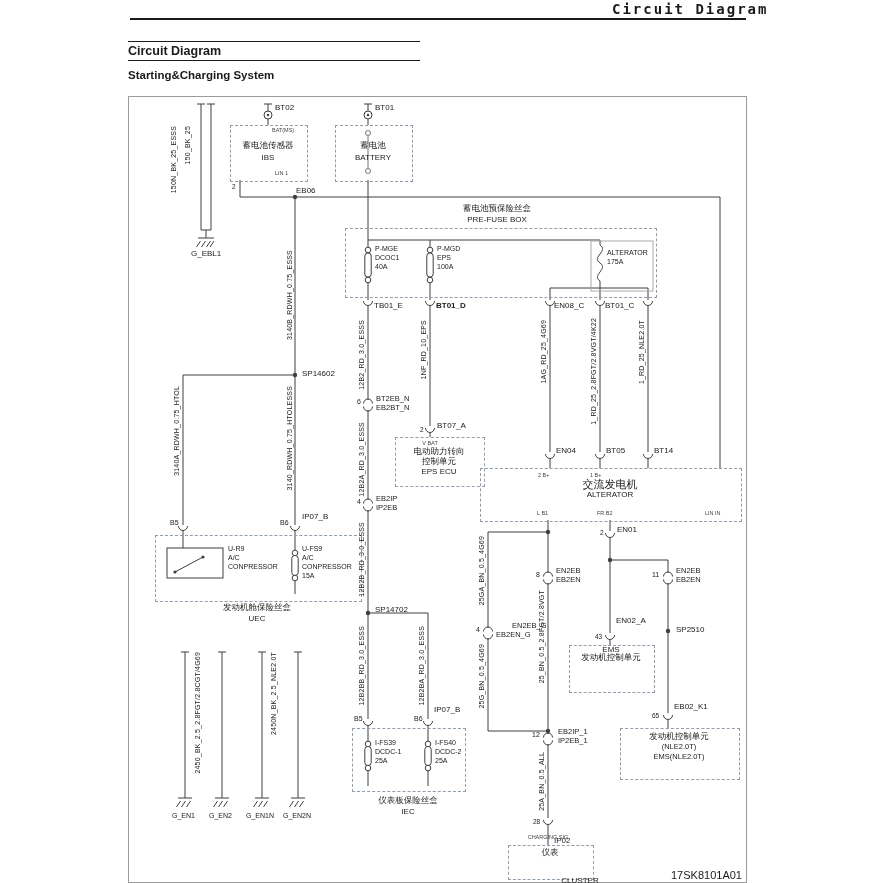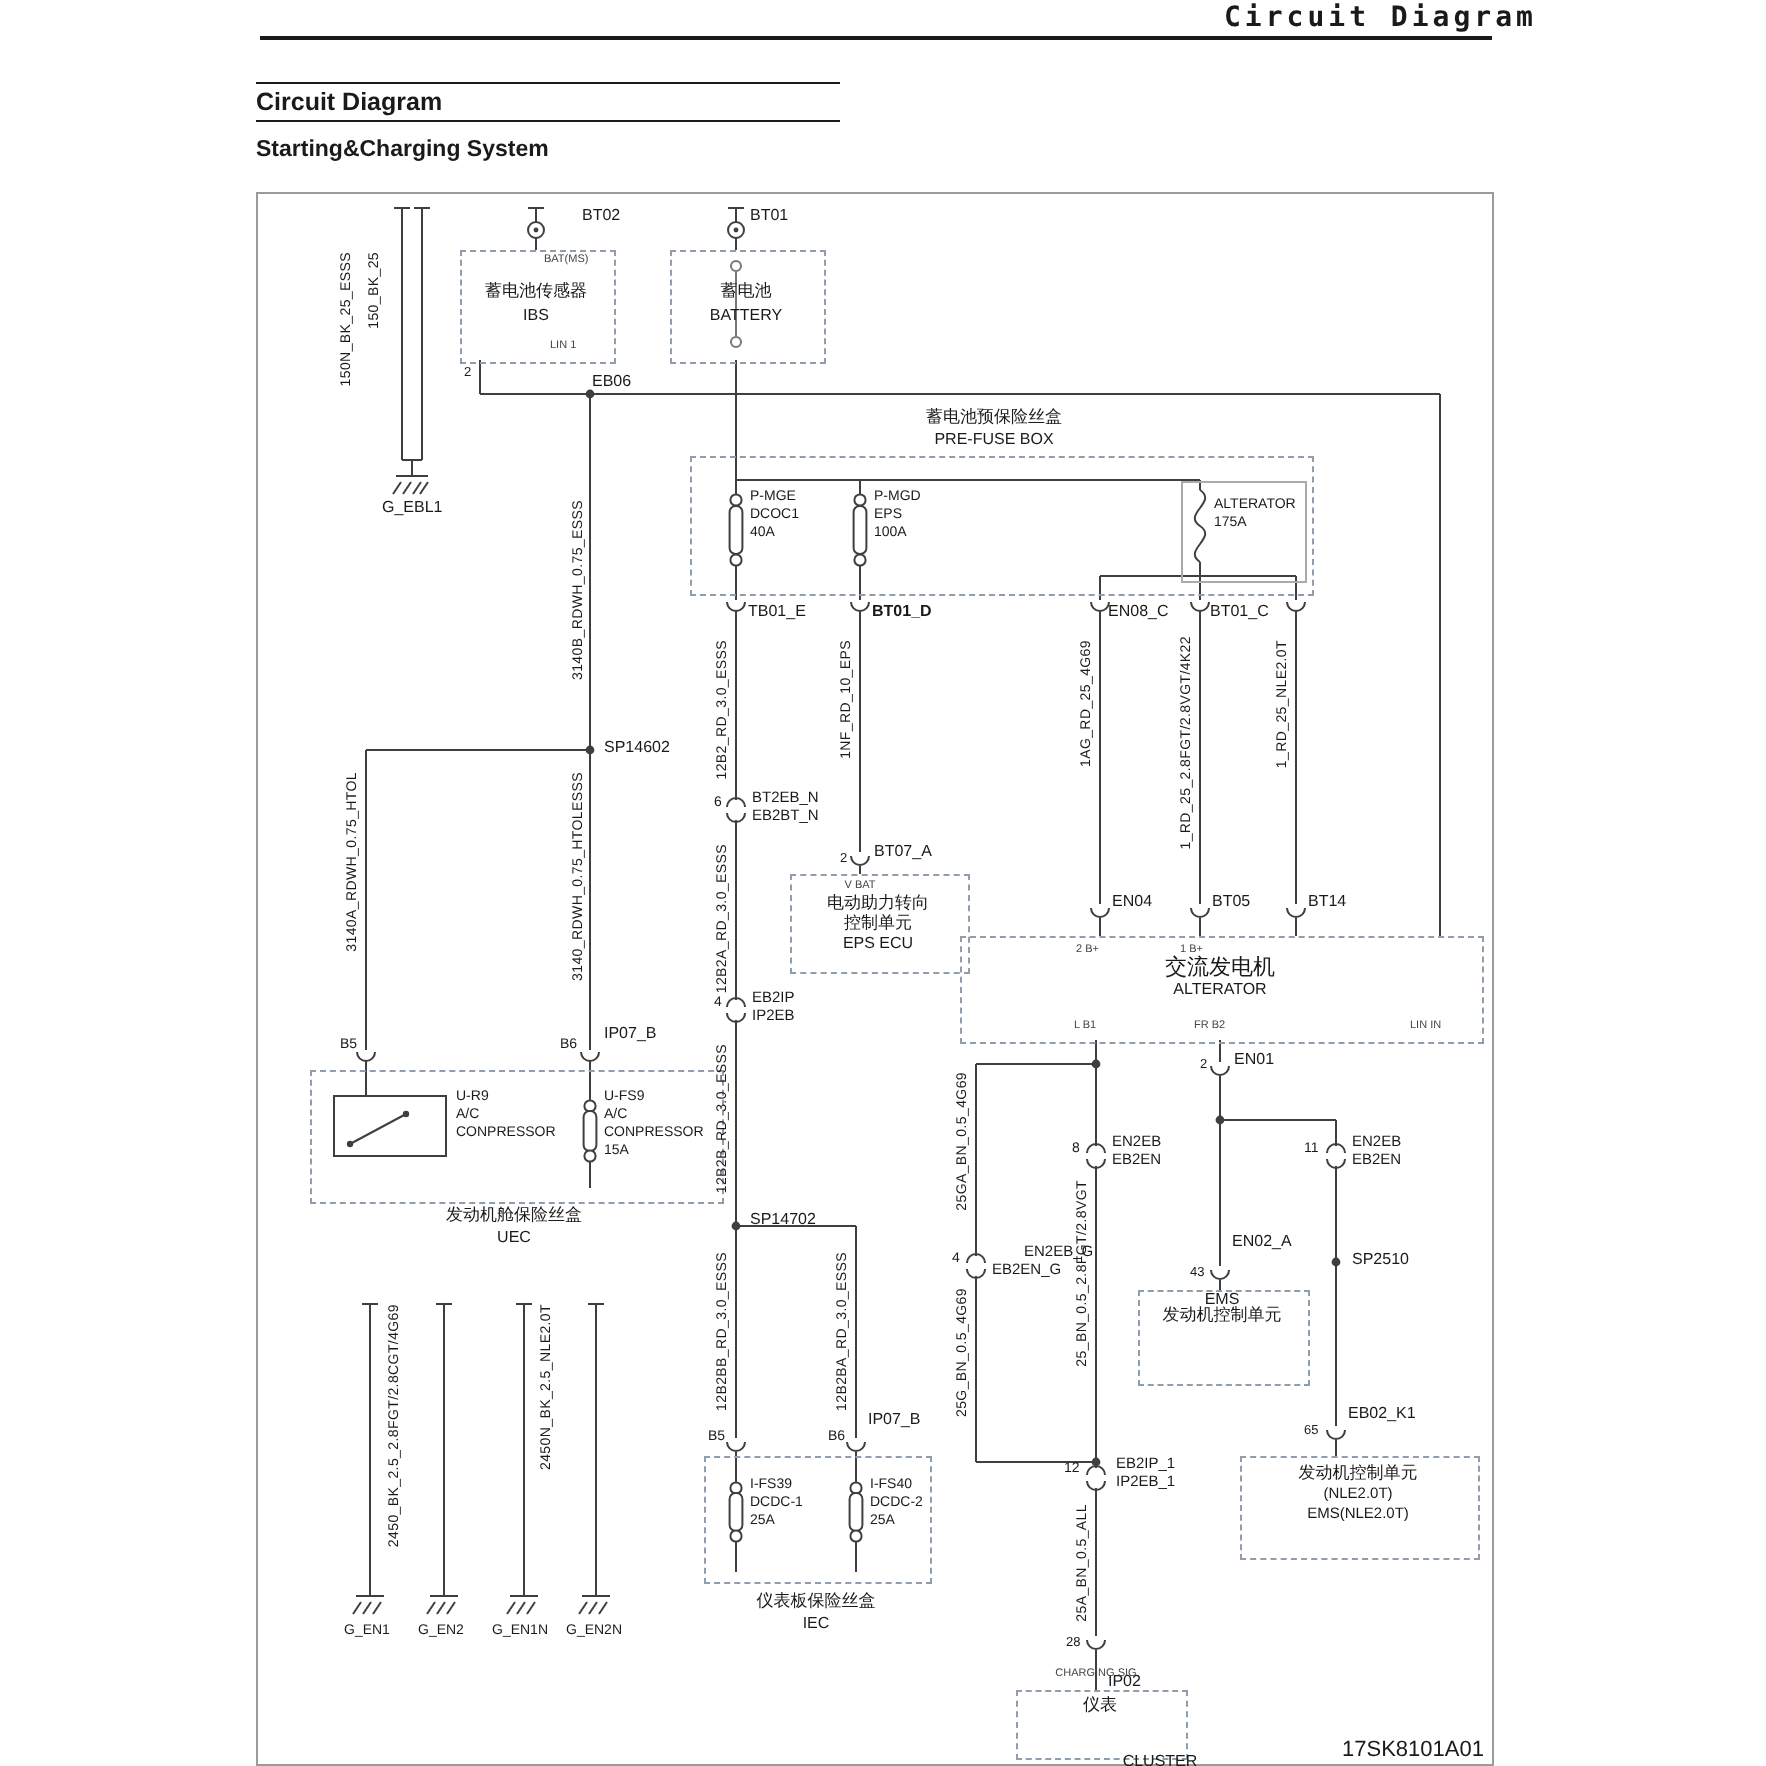--- a/index.html
+++ b/index.html
@@ -137,21 +137,21 @@
   <div class="dbox" style="left:335px;top:125px;width:76px;height:55px;"></div>
   <div class="dbox" style="left:345px;top:228px;width:310px;height:68px;"></div>
   <div class="dbox" style="left:395px;top:437px;width:88px;height:48px;"></div>
   <div class="dbox" style="left:155px;top:535px;width:205px;height:65px;"></div>
   <div class="dbox" style="left:480px;top:468px;width:260px;height:52px;"></div>
   <div class="dbox" style="left:569px;top:645px;width:84px;height:46px;"></div>
   <div class="dbox" style="left:620px;top:728px;width:118px;height:50px;"></div>
   <div class="dbox" style="left:508px;top:845px;width:84px;height:33px;"></div>
   <div class="dbox" style="left:352px;top:728px;width:112px;height:62px;"></div>
 
-  <div class="lbl" style="left:275px;top:103px;margin-left:16px;">BT02</div>
+  <div class="lbl" style="left:275px;top:103px;">BT02</div>
   <div class="lbl" style="left:375px;top:103px;">BT01</div>
   <div class="lbl s5" style="left:272px;top:127px;">BAT(MS)</div>
   <div class="lbl s85 c" style="left:268px;top:141px;">蓄电池传感器</div>
   <div class="lbl c" style="left:268px;top:153px;">IBS</div>
   <div class="lbl s5" style="left:275px;top:170px;">LIN 1</div>
   <div class="lbl s6" style="left:232px;top:183px;">2</div>
   <div class="lbl s85 c" style="left:373px;top:141px;">蓄电池</div>
   <div class="lbl c" style="left:373px;top:153px;">BATTERY</div>
   <div class="lbl" style="left:296px;top:186px;">EB06</div>
 

